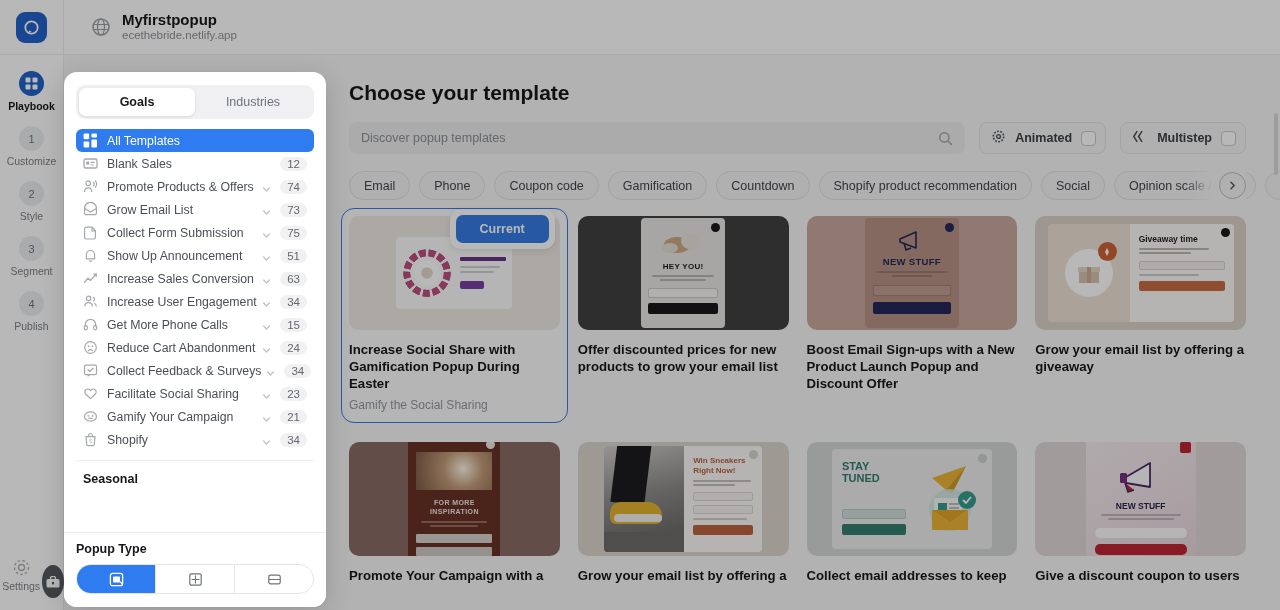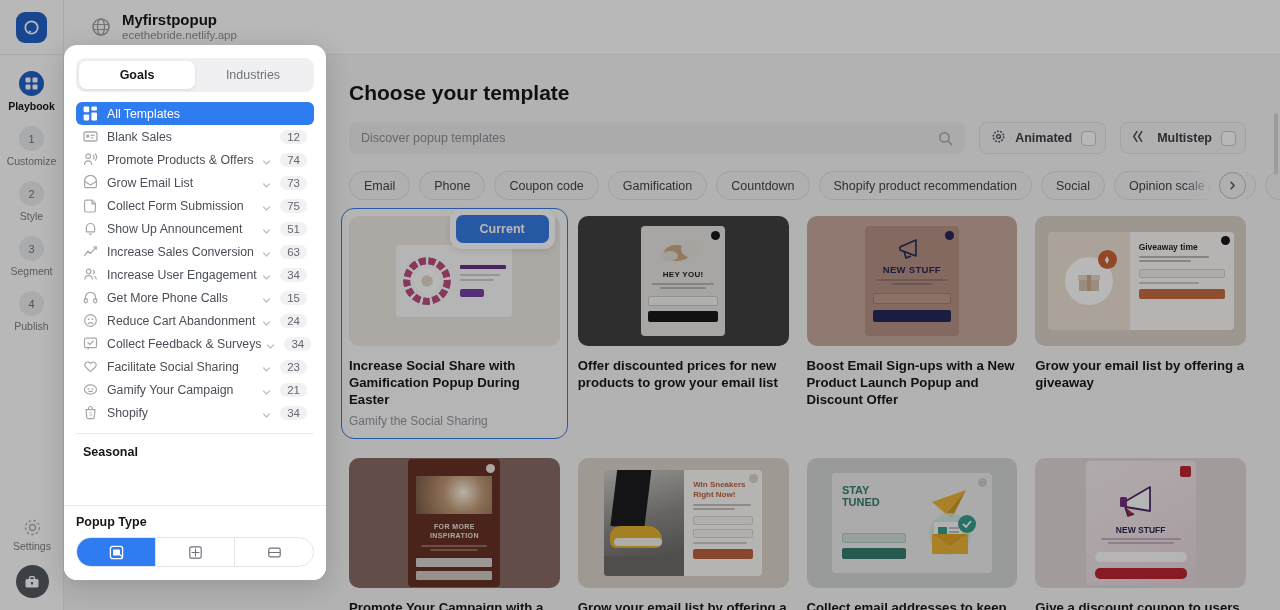--- a/index.html
+++ b/index.html
@@ -40,21 +40,21 @@
   }
   .rail-top { padding-top: 16px; display: flex; flex-direction: column; align-items: center; }
   .rail-item { display: flex; flex-direction: column; align-items: center; margin-bottom: 14px; width: 64px; }
   .rail-badge {
     width: 25px; height: 25px; border-radius: 50%; background: #eceef1; color: #6f747c;
     font-size: 11px; display: flex; align-items: center; justify-content: center; margin-bottom: 4px;
   }
   .rail-badge.active { background: #1b62d4; color: #fff; }
   .rail-label { font-size: 10.5px; color: #7b8088; }
   .rail-label.active { color: #17181a; font-weight: 700; }
-  .rail-bottom { position: absolute; bottom: 12px; width: 64px; display: flex; flex-direction: column; align-items: center; }
+  .rail-bottom { position: absolute; bottom: 12px; width: 64px; display: flex; flex-direction: row; align-items: center; }
   .rail-gear { width: 19px; height: 19px; opacity: .55; margin-bottom: 3px; }
   .rail-avatar {
     width: 33px; height: 33px; border-radius: 50%; background: #55595f;
     display: flex; align-items: center; justify-content: center; margin-top: 13px;
   }
 
   
   .main { position: absolute; top: 55px; left: 64px; width: 1216px; height: 555px; background: #f7f7f8; padding: 18px 34px 0 285px; }
   .page-title { font-size: 21px; font-weight: 700; color: #15161a; margin: 8px 0 17px 0; }
 
@@ -90,42 +90,42 @@
   }
 
   
   .grid { display: grid; grid-template-columns: repeat(4, 1fr); gap: 19px 18px; }
   .card { position: relative; }
   .card-sel {
     border: 1.6px solid #2f7bf0; border-radius: 13px; padding: 7px 7px 10px 7px;
     background: #fbfbfc; margin: -8px -8px 0 -8px;
   }
   .thumb {
-    height: 130px; border-radius: 10px; overflow: hidden; position: relative;
+    height: 114px; border-radius: 10px; overflow: hidden; position: relative;
     display: flex; align-items: center; justify-content: center;
   }
   .card-title { font-size: 13.2px; font-weight: 700; color: #16171b; line-height: 17px; margin-top: 11px; }
   .card-sub { font-size: 12px; color: #9297a0; margin-top: 6px; }
   .current-wrap {
     position: absolute; top: -7px; right: 5px; background: #fff; border-radius: 11px;
     padding: 6px; box-shadow: 0 2px 7px rgba(0,0,0,.1); z-index: 5;
   }
   .current-btn {
     background: #2f7bf0; color: #fff; font-size: 12.5px; font-weight: 700;
     border-radius: 7px; padding: 7px 24px; border: none;
   }
 
   
   .mini { border-radius: 4px; position: relative; }
   .mini-x { position: absolute; width: 9px; height: 9px; border-radius: 50%; top: 5px; right: 5px; }
   .ln { border-radius: 1px; }
 
   
   .modal {
-    position: absolute; top: 45px; left: 64px; width: 262px; height: 535px;
+    position: absolute; top: 72px; left: 64px; width: 262px; height: 535px;
     background: #fff; border-radius: 13px; box-shadow: 0 6px 26px rgba(20,22,28,.18);
     overflow: hidden; z-index: 40;
   }
   .tabs { display: flex; gap: 0; margin: 13px 12px 0 12px; background: #f0f0f2; border-radius: 9px; padding: 3px; }
   .tab {
     flex: 1; height: 28px; border-radius: 7px; display: flex; align-items: center; justify-content: center;
     font-size: 12.5px; color: #6e737b;
   }
   .tab.active { background: #fff; color: #16171b; font-weight: 700; box-shadow: 0 1px 3px rgba(0,0,0,.1); }
   .list { padding: 10px 12px 0 12px; height: 368px; overflow: hidden; position: relative; }

